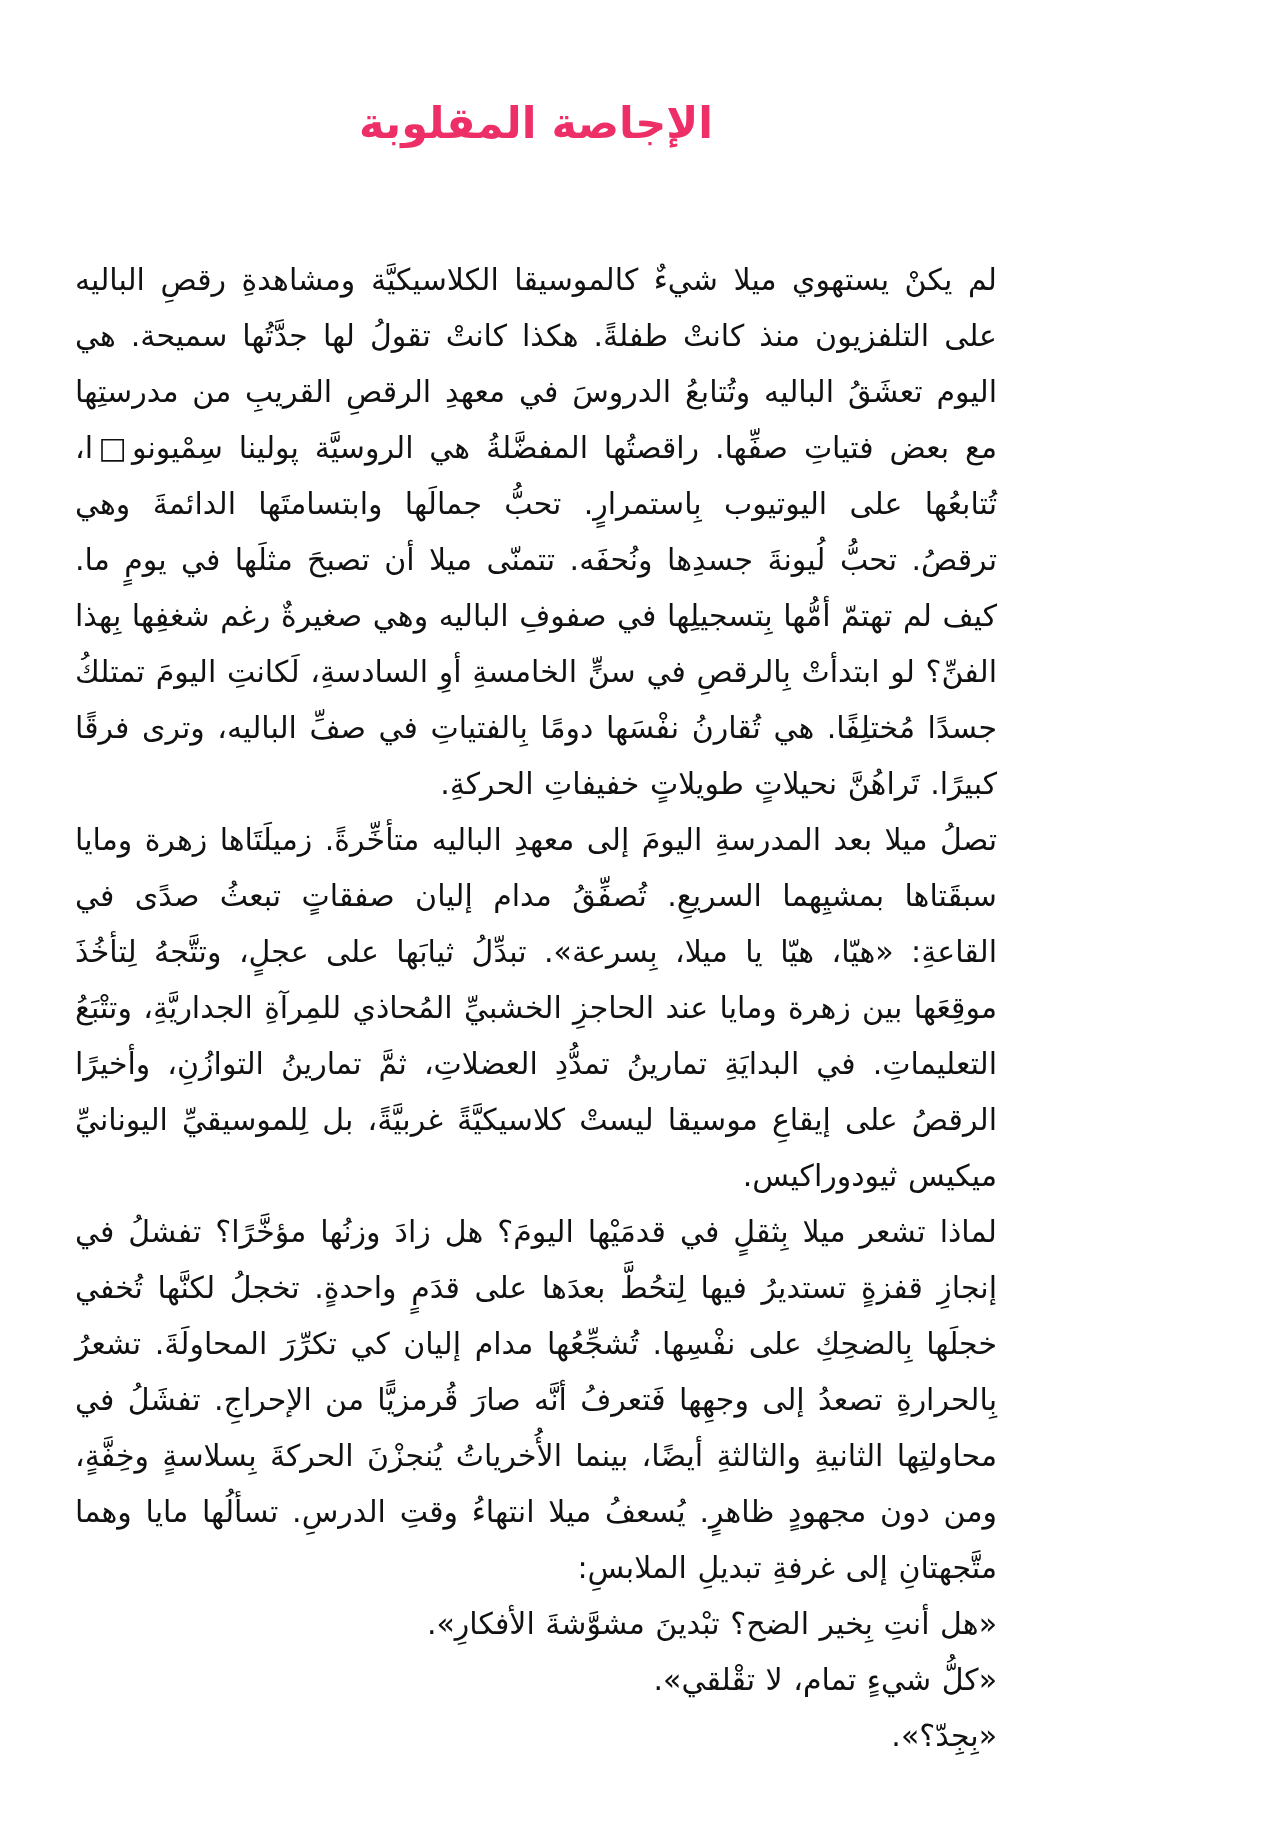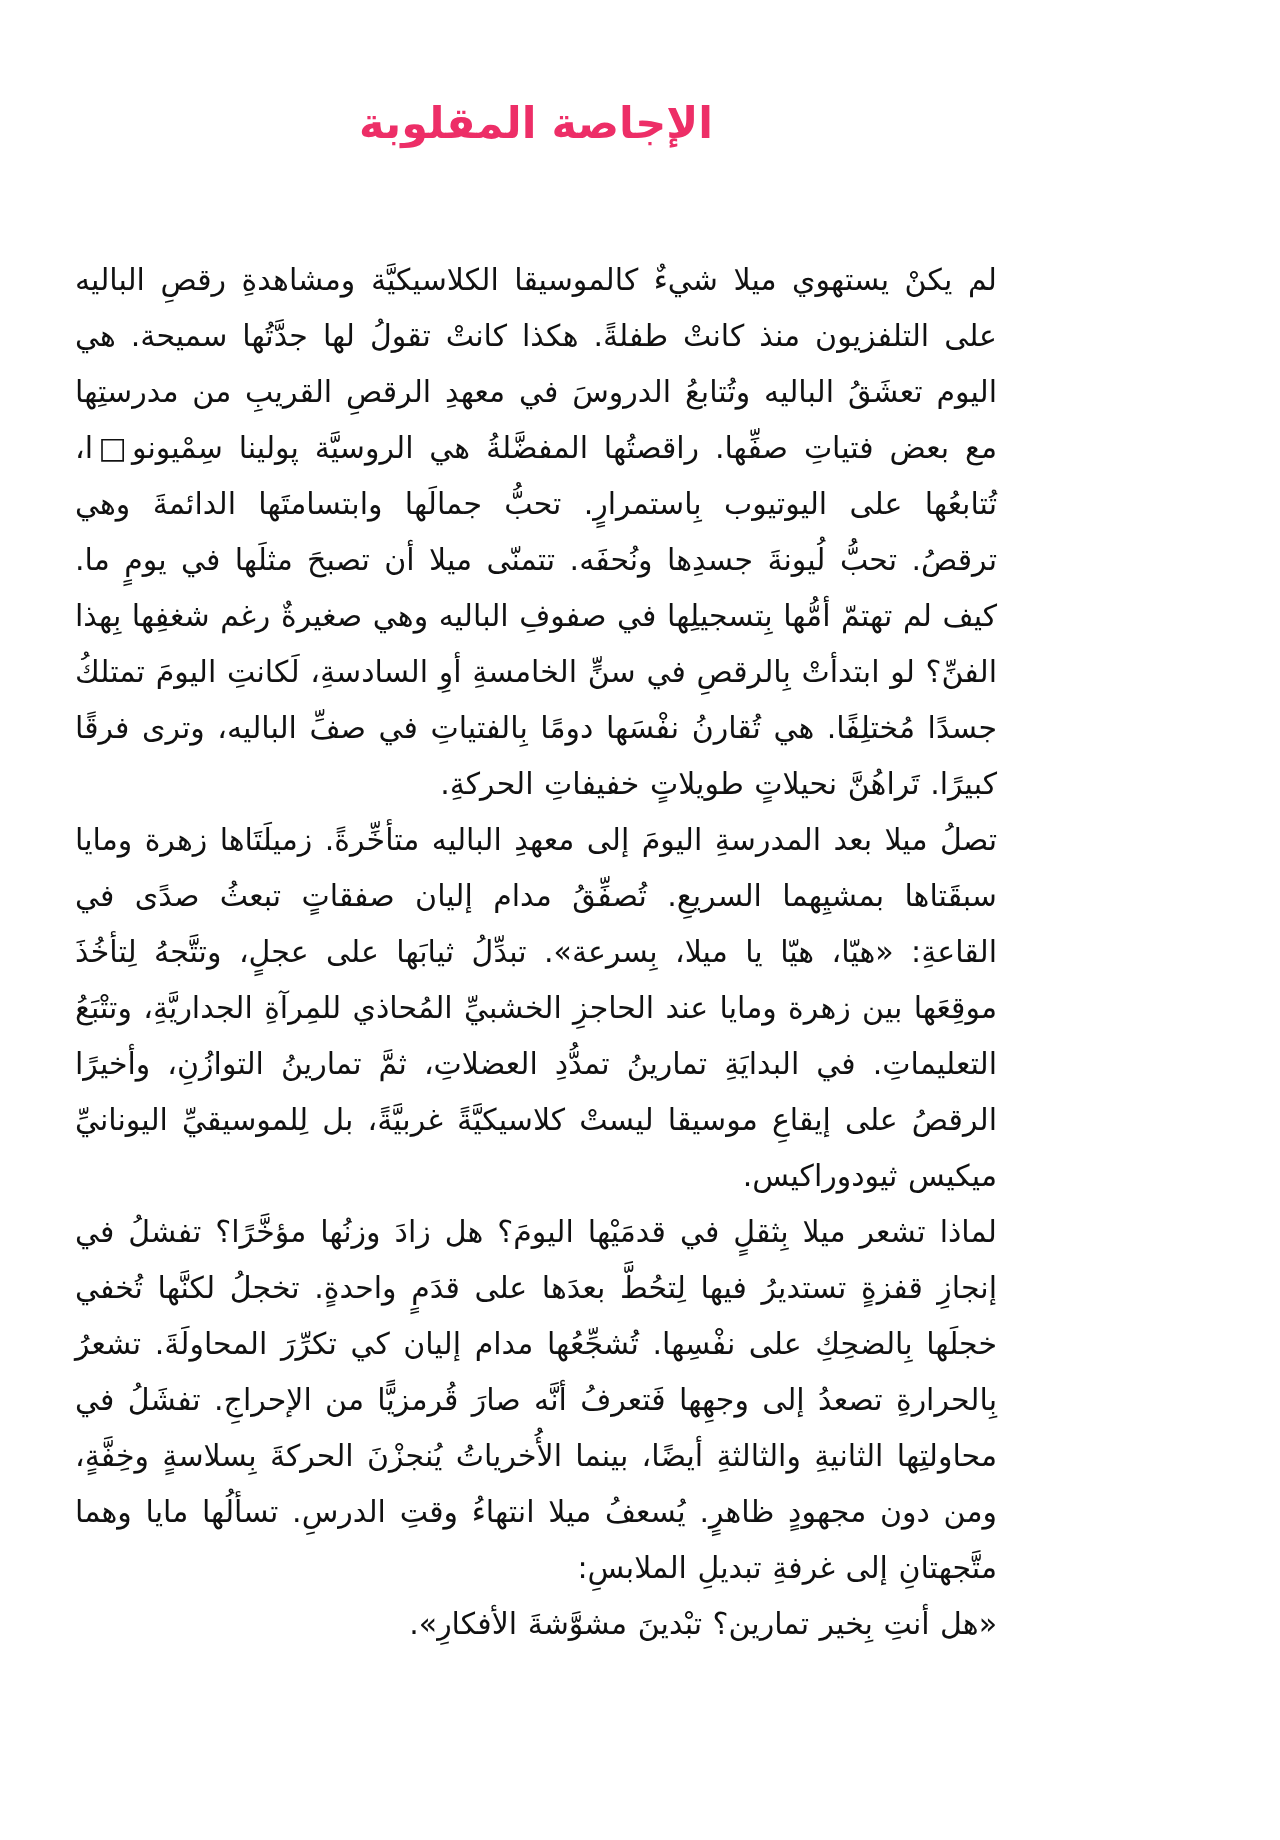--- a/index.html
+++ b/index.html
@@ -55,18 +55,20 @@
 
   <div class="body-text">
 
     <p>لم يكنْ يستهوي ميلا شيءٌ كالموسيقا الكلاسيكيَّة ومشاهدةِ رقصِ الباليه على التلفزيون منذ كانتْ طفلةً. هكذا كانتْ تقولُ لها جدَّتُها سميحة. هي اليوم تعشَقُ الباليه وتُتابعُ الدروسَ في معهدِ الرقصِ القريبِ من مدرستِها مع بعض فتياتِ صفِّها. راقصتُها المفضَّلةُ هي الروسيَّة پولينا سِمْيونو□ا، تُتابعُها على اليوتيوب بِاستمرارٍ. تحبُّ جمالَها وابتسامتَها الدائمةَ وهي ترقصُ. تحبُّ لُيونةَ جسدِها ونُحفَه. تتمنّى ميلا أن تصبحَ مثلَها في يومٍ ما. كيف لم تهتمّ أمُّها بِتسجيلِها في صفوفِ الباليه وهي صغيرةٌ رغم شغفِها بِهذا الفنِّ؟ لو ابتدأتْ بِالرقصِ في سنٍّ الخامسةِ أوِ السادسةِ، لَكانتِ اليومَ تمتلكُ جسدًا مُختلِفًا. هي تُقارنُ نفْسَها دومًا بِالفتياتِ في صفِّ الباليه، وترى فرقًا كبيرًا. تَراهُنَّ نحيلاتٍ طويلاتٍ خفيفاتِ الحركةِ.</p>
 
     <p>تصلُ ميلا بعد المدرسةِ اليومَ إلى معهدِ الباليه متأخِّرةً. زميلَتَاها زهرة ومايا سبقَتاها بمشيِهما السريعِ. تُصفِّقُ مدام إليان صفقاتٍ تبعثُ صدًى في القاعةِ: «هيّا، هيّا يا ميلا، بِسرعة». تبدِّلُ ثيابَها على عجلٍ، وتتَّجهُ لِتأخُذَ موقِعَها بين زهرة ومايا عند الحاجزِ الخشبيِّ المُحاذي للمِرآةِ الجداريَّةِ، وتتْبَعُ التعليماتِ. في البدايَةِ تمارينُ تمدُّدِ العضلاتِ، ثمَّ تمارينُ التوازُنِ، وأخيرًا الرقصُ على إيقاعِ موسيقا ليستْ كلاسيكيَّةً غربيَّةً، بل لِلموسيقيِّ اليونانيِّ ميكيس ثيودوراكيس.</p>
 
     <p>لماذا تشعر ميلا بِثقلٍ في قدمَيْها اليومَ؟ هل زادَ وزنُها مؤخَّرًا؟ تفشلُ في إنجازِ قفزةٍ تستديرُ فيها لِتحُطَّ بعدَها على قدَمٍ واحدةٍ. تخجلُ لكنَّها تُخفي خجلَها بِالضحِكِ على نفْسِها. تُشجِّعُها مدام إليان كي تكرِّرَ المحاولَةَ. تشعرُ بِالحرارةِ تصعدُ إلى وجهِها فَتعرفُ أنَّه صارَ قُرمزيًّا من الإحراجِ. تفشَلُ في محاولتِها الثانيةِ والثالثةِ أيضًا، بينما الأُخرياتُ يُنجزْنَ الحركةَ بِسلاسةٍ وخِفَّةٍ، ومن دون مجهودٍ ظاهرٍ. يُسعفُ ميلا انتهاءُ وقتِ الدرسِ. تسألُها مايا وهما متَّجهتانِ إلى غرفةِ تبديلِ الملابسِ:</p>
 
     <div class="dialog">
-      <p>«هل أنتِ بِخير تمارين؟ تبْدينَ مشوَّشةَ الأفكارِ».</p>
+      <p>«هل أنتِ بِخير الضح؟ تبْدينَ مشوَّشةَ الأفكارِ».</p>
+      <p>«كلُّ شيءٍ تمام، لا تقْلقي».</p>
+      <p>«بِجِدّ؟».</p>
     </div>
 
   </div>
 
 </div>
 
 </body></html>

